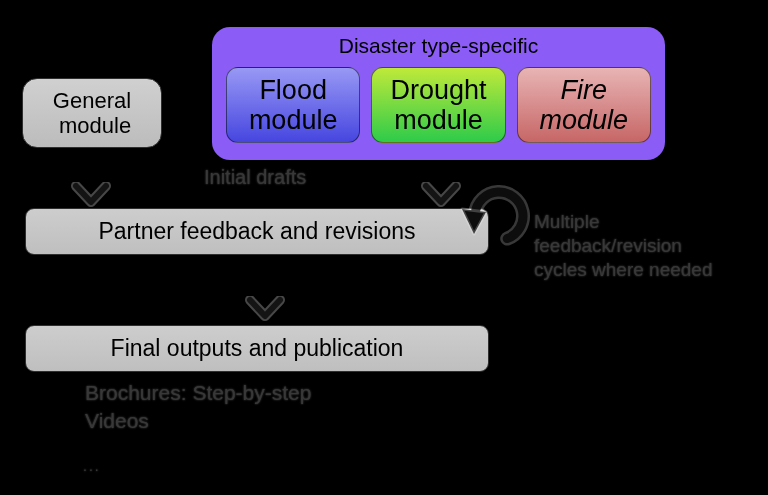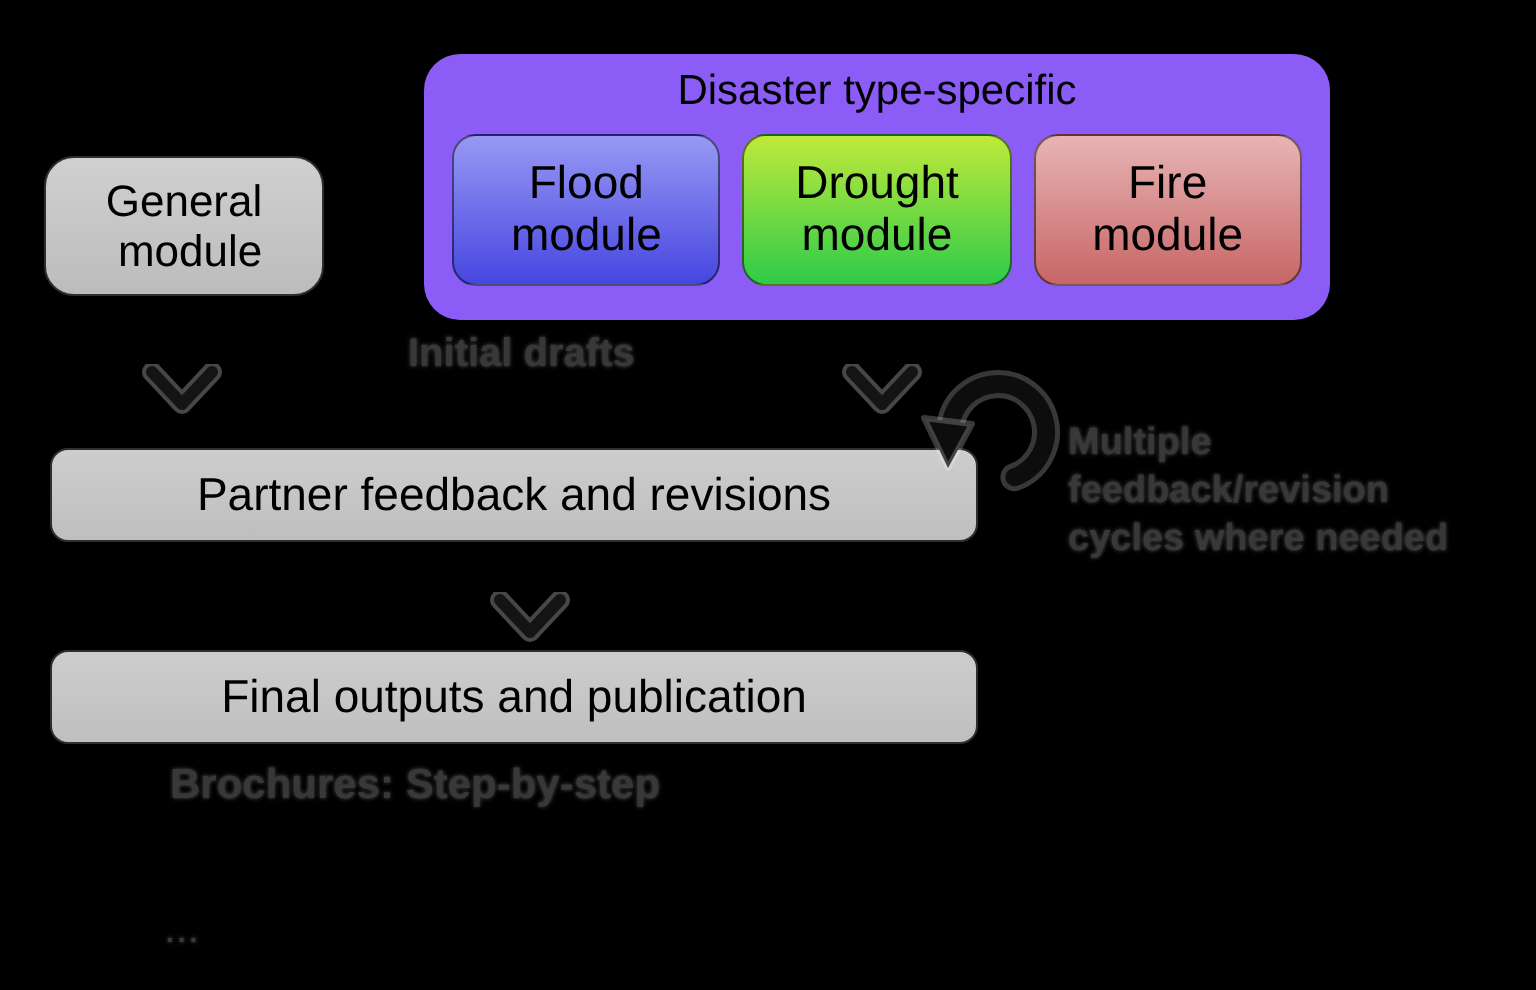--- a/index.html
+++ b/index.html
@@ -23,45 +23,45 @@
   #general{left:22px;top:78px;width:138px;height:68px;font-size:22px;line-height:1.15;white-space:pre-line;}
   #container{
     left:212px;top:27px;width:453px;height:133px;background:#8b5cf6;
     border-radius:18px;box-sizing:border-box;padding-top:7px;
   }
   #container-title{text-align:center;font-size:21px;color:#000;}
   #modules{display:flex;gap:11px;padding:9px 14px 0 14px;}
   .module{
     flex:1;height:74px;border-radius:12px;border:1px solid rgba(0,0,0,0.5);
     display:flex;align-items:center;justify-content:center;text-align:center;
-    font-size:23px;line-height:1.12;color:#000;white-space:pre-line;
+    font-size:27px;line-height:1.12;color:#000;white-space:pre-line;
   }
-  .dim{color:#383838;text-shadow:0 0 2px rgba(255,255,255,0.30);font-weight:bold;}
+  .dim{color:#383838;text-shadow:0 0 2px rgba(255,255,255,0.30);}
   #initial-drafts{left:204px;top:166px;font-size:20px;}
   #cycle-note{left:534px;top:210px;width:192px;font-size:19px;line-height:1.25;}
-  #partner{left:25px;top:224px;width:462px;height:45px;}
+  #partner{left:25px;top:208px;width:462px;height:45px;}
   #final{left:25px;top:325px;width:462px;height:45px;}
   #outputs{left:85px;top:379px;font-size:21px;line-height:28px;}
   #ellipsis{left:83px;top:458px;font-size:14px;letter-spacing:2px;}
   svg{display:block;}
 </style>
 </head>
 <body>
 
 <div class="abs graybox" id="general">General
 module</div>
 
 <div class="abs" id="container">
   <div id="container-title">Disaster type-specific</div>
   <div id="modules">
     <div class="module" style="background: linear-gradient(rgb(152, 152, 245), rgb(70, 70, 224));">Flood
 module</div>
     <div class="module" style="background: linear-gradient(rgb(191, 233, 58), rgb(46, 203, 74));">Drought
 module</div>
-    <div class="module" style="background: linear-gradient(rgb(232, 180, 180), rgb(199, 102, 102));">Fire
+    <div class="module" style="background: linear-gradient(rgb(232, 180, 180), rgb(199, 102, 102)); font-style: italic;">Fire
 module</div>
   </div>
 </div>
 
 <div class="abs dim" id="initial-drafts">Initial drafts</div>
 
 <svg class="abs" style="left:71px;top:182px" width="40" height="26" viewBox="0 0 40 26">
   <polyline points="5,4 20,20 35,4" fill="none" stroke="rgba(255,255,255,0.28)" stroke-width="10" stroke-linecap="round" stroke-linejoin="round"></polyline>
   <polyline points="5,4 20,20 35,4" fill="none" stroke="#141414" stroke-width="6" stroke-linecap="round" stroke-linejoin="round"></polyline>
 </svg>
@@ -83,15 +83,16 @@
 
 <svg class="abs" style="left:245px;top:296px" width="40" height="26" viewBox="0 0 40 26">
   <polyline points="5,4 20,20 35,4" fill="none" stroke="rgba(255,255,255,0.28)" stroke-width="10" stroke-linecap="round" stroke-linejoin="round"></polyline>
   <polyline points="5,4 20,20 35,4" fill="none" stroke="#141414" stroke-width="6" stroke-linecap="round" stroke-linejoin="round"></polyline>
 </svg>
 
 <div class="abs bar" id="final">Final outputs and publication</div>
 
 <div class="abs dim" id="outputs">
   <div>Brochures: Step-by-step</div>
+  <div>Videos</div>
 </div>
 
 <div class="abs dim" id="ellipsis">...</div>
 
 </body></html>

